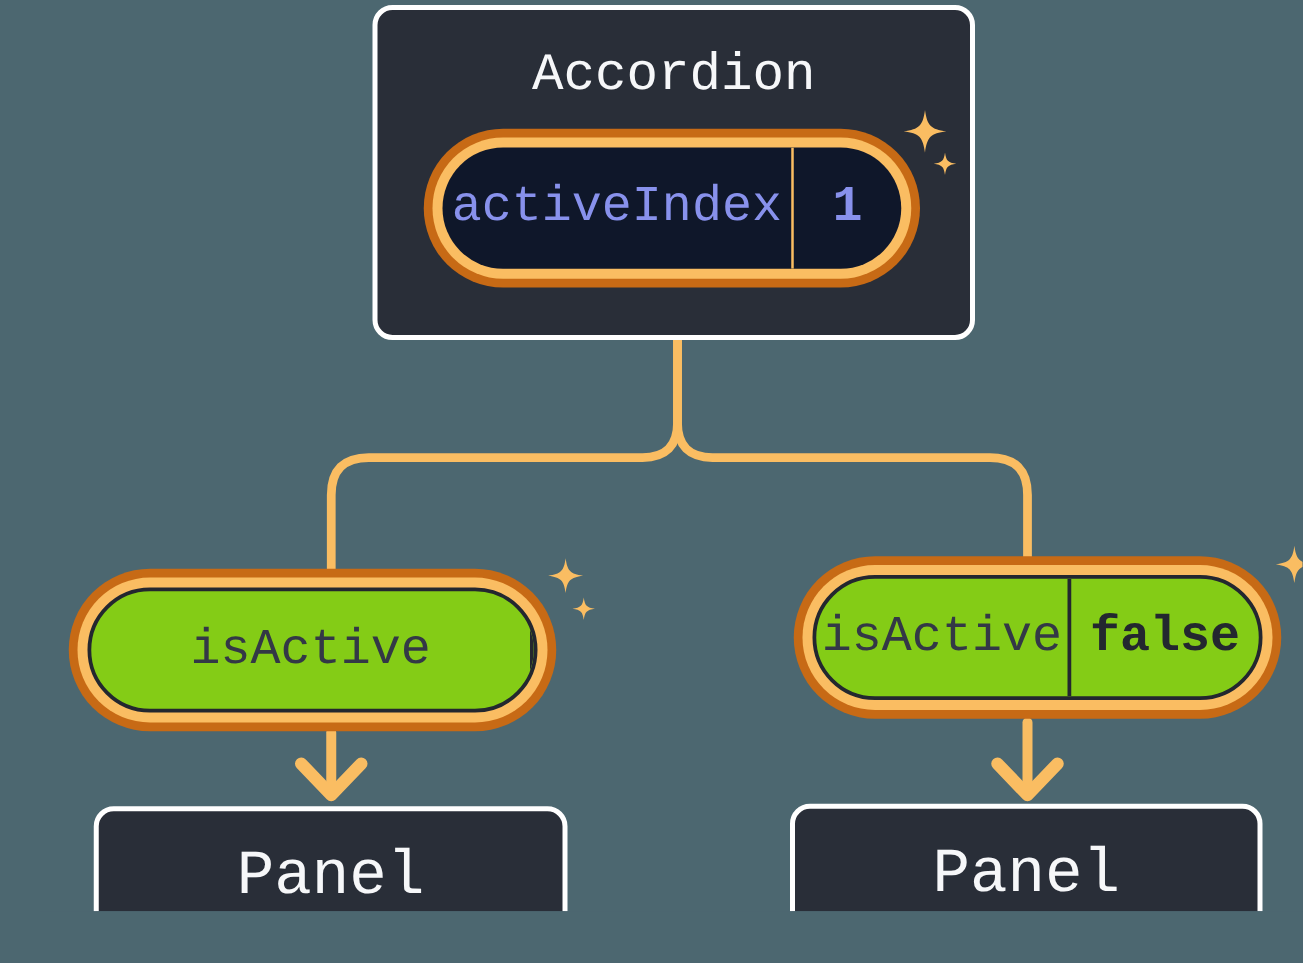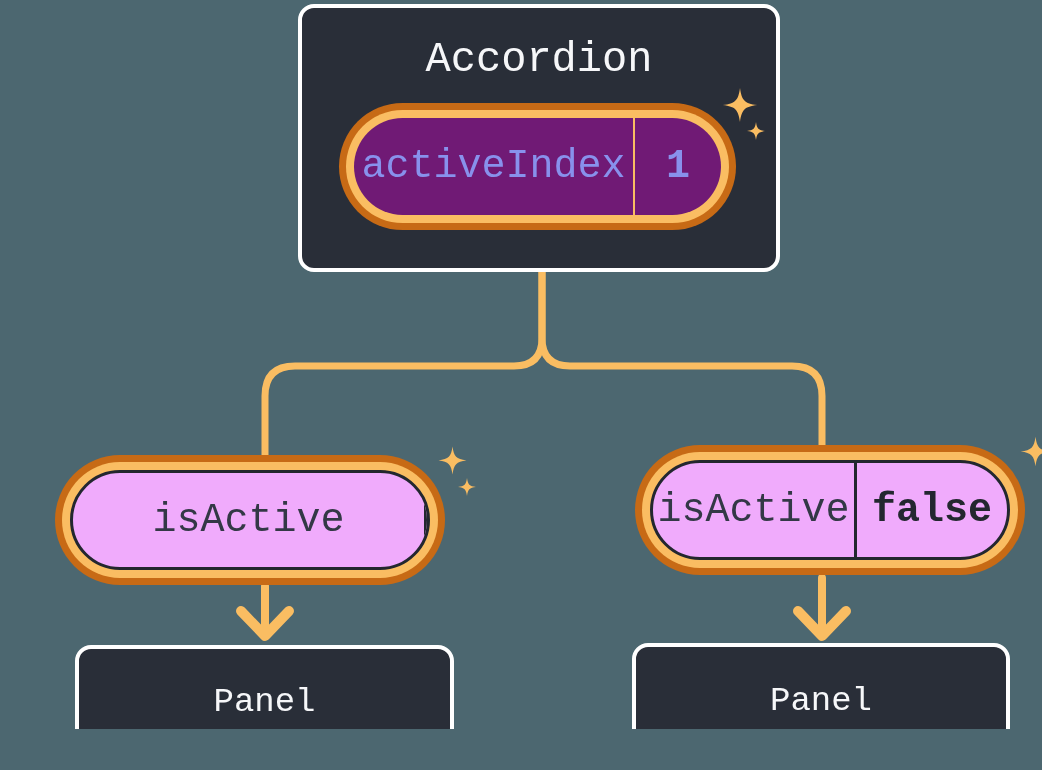--- a/index.html
+++ b/index.html
@@ -12,40 +12,40 @@
   
   .node{
     position:absolute;background:#292E38;border:4px solid #FFFFFF;
     border-radius:16px;box-sizing:border-box;color:#F6F7F9;
   }
   .node-accordion{left:266px;top:4px;width:482px;height:268px;}
   .node-title{
     position:absolute;top:30px;left:0;right:0;text-align:center;
     font-size:42px;line-height:44px;color:#F6F7F9;
   }
-  .node-panel{display:flex;align-items:center;justify-content:center;font-size:34px;}
+  .node-panel{display:flex;align-items:center;justify-content:center;font-size:50px;}
   .panel-left{left:43px;top:645px;width:379px;height:113px;}
   .panel-right{left:600px;top:643px;width:378px;height:115px;}
 
   
   .pill{
     position:absolute;border-radius:999px;background:#C76A15;
     padding:7px;box-sizing:border-box;
   }
   .pill-mid{background:#FABD62;border-radius:999px;padding:8px;height:100%;box-sizing:border-box;}
   .pill-inner{
     border-radius:999px;height:100%;display:flex;align-items:stretch;
     overflow:hidden;box-sizing:border-box;
   }
   .pill-accordion{left:307px;top:103px;width:397px;height:127px;}
-  .pill-accordion .pill-inner{background:#701a75;color:#8891EC;}
+  .pill-accordion .pill-inner{background:#0f172a;color:#8891EC;}
   .pill-accordion .pill-divider{width:2px;background:#FABD62;}
   .pill-accordion .pill-value{width:86px;color:#8891EC;}
 
-  .pill-purple .pill-inner{background:#f0abfc;border:3px solid #23272F;color:#333846;}
+  .pill-purple .pill-inner{background:#84cc16;border:3px solid #23272F;color:#333846;}
   .pill-purple .pill-divider{width:3px;background:#23272F;}
   .pill-purple .pill-value{width:150px;color:#23272F;}
   .pill-left{left:23px;top:455px;width:390px;height:130px;}
   .pill-right{left:603px;top:445px;width:390px;height:130px;}
 
   .pill-name{
     flex:1;display:flex;align-items:center;justify-content:center;
     font-size:40px;
   }
   .pill-value{

